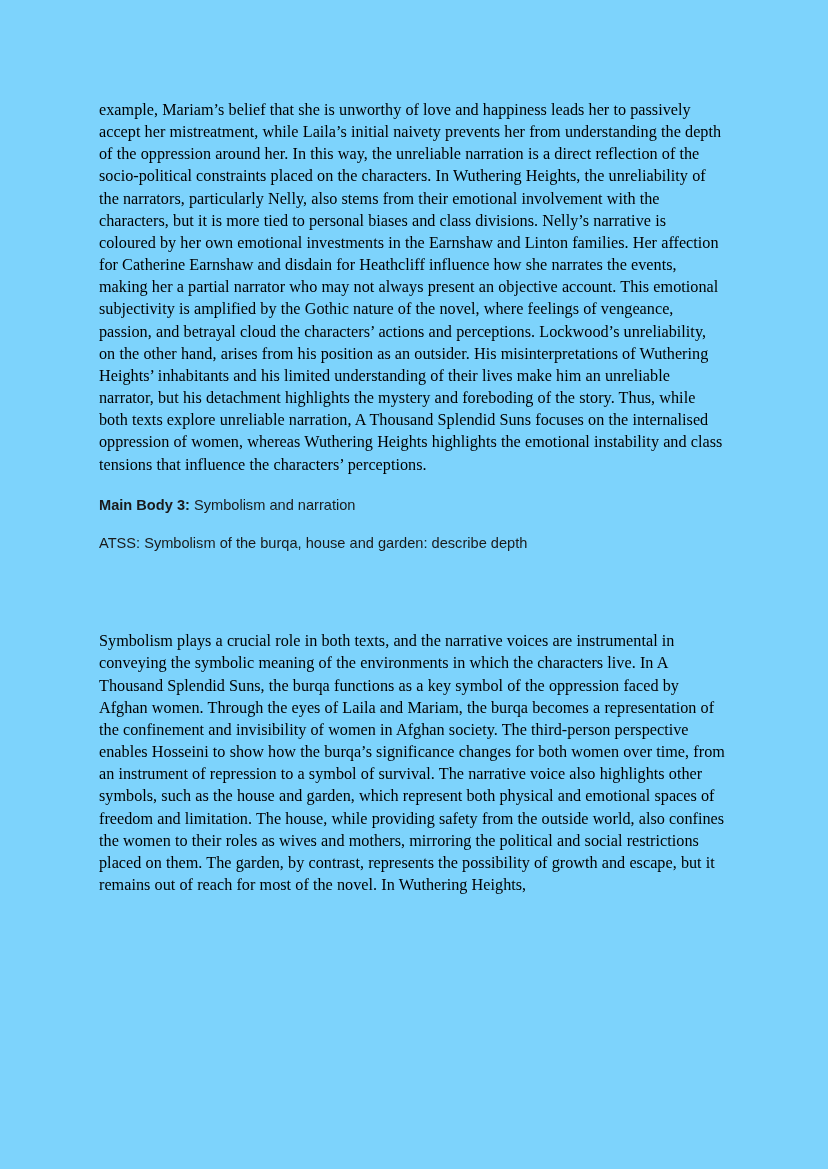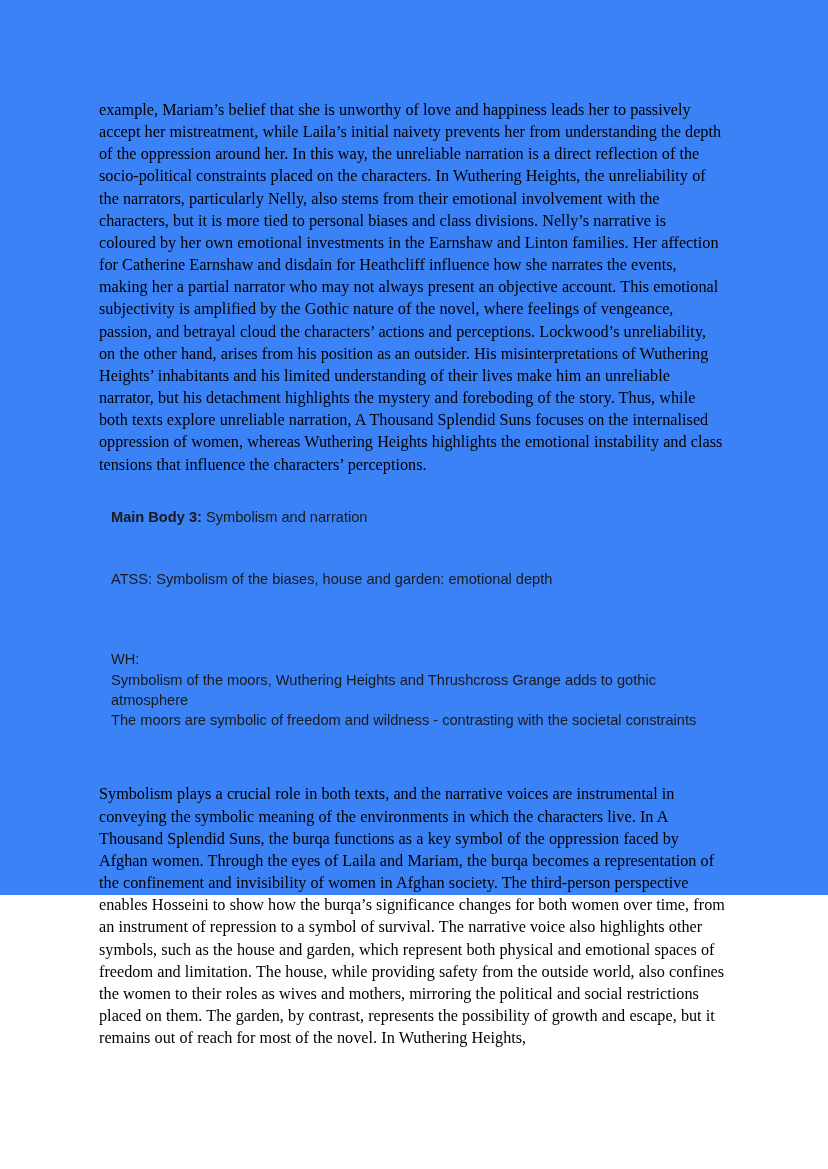--- a/index.html
+++ b/index.html
@@ -8,22 +8,22 @@
   }
   body {
     width: 828px;
     height: 1169px;
     background: #ffffff;
     overflow: hidden;
   }
   .page {
     position: relative;
     width: 828px;
-    height: 895px;
-    background: #3b82f6;
+    height: 1169px;
+    background: #7dd3fc;
     box-sizing: border-box;
     padding: 99px 103px 0 99px;
   }
   .doc-body {
     width: 626px;
   }
   
   .para-serif {
     font-family: "Liberation Serif", "DejaVu Serif", serif;
     font-size: 16.2px;
@@ -34,21 +34,21 @@
     letter-spacing: 0.02px;
     word-spacing: 0.1px;
     -webkit-font-smoothing: antialiased;
   }
   
   .para-sans {
     font-family: "Liberation Sans", "DejaVu Sans", sans-serif;
     font-size: 14.6px;
     line-height: 20.3px;
     color: #1a1a1a;
-    margin: 12px;
+    margin: 0;
     letter-spacing: 0.005px;
   }
   .para-sans b,
   .lead-bold {
     font-weight: bold;
   }
   
   .gap-heading { height: 19px; }
   .gap-small   { height: 18px; }
   .gap-block   { height: 36px; }
@@ -62,25 +62,24 @@
   <div class="doc-body">
 
     <p class="para-serif">example, Mariam’s belief that she is unworthy of love and happiness leads her to passively accept her mistreatment, while Laila’s initial naivety prevents her from understanding the depth of the oppression around her. In this way, the unreliable narration is a direct reflection of the socio-political constraints placed on the characters. In Wuthering Heights, the unreliability of the narrators, particularly Nelly, also stems from their emotional involvement with the characters, but it is more tied to personal biases and class divisions. Nelly’s narrative is coloured by her own emotional investments in the Earnshaw and Linton families. Her affection for Catherine Earnshaw and disdain for Heathcliff influence how she narrates the events, making her a partial narrator who may not always present an objective account. This emotional subjectivity is amplified by the Gothic nature of the novel, where feelings of vengeance, passion, and betrayal cloud the characters’ actions and perceptions. Lockwood’s unreliability, on the other hand, arises from his position as an outsider. His misinterpretations of Wuthering Heights’ inhabitants and his limited understanding of their lives make him an unreliable narrator, but his detachment highlights the mystery and foreboding of the story. Thus, while both texts explore unreliable narration, A Thousand Splendid Suns focuses on the internalised oppression of women, whereas Wuthering Heights highlights the emotional instability and class tensions that influence the characters’ perceptions.</p>
 
     <div class="gap-heading"></div>
 
     <p class="para-sans"><span class="lead-bold">Main Body 3:</span><span> Symbolism and narration</span></p>
 
     <div class="gap-small"></div>
 
-    <p class="para-sans"><span>ATSS: Symbolism of the biases, house and garden: emotional depth</span><br></p>
+    <p class="para-sans"><span>ATSS: Symbolism of the burqa, house and garden: describe depth</span><br></p>
 
     <div class="gap-block"></div>
 
-    <p class="para-sans"><span>WH:</span><br><span>Symbolism of the moors, Wuthering Heights and Thrushcross Grange adds to gothic atmosphere</span><br><span>The moors are symbolic of freedom and wildness - contrasting with the societal constraints</span></p>
 
     <div class="gap-mid"></div>
 
 
     <div class="gap-final"></div>
 
     <p class="para-serif">Symbolism plays a crucial role in both texts, and the narrative voices are instrumental in conveying the symbolic meaning of the environments in which the characters live. In A Thousand Splendid Suns, the burqa functions as a key symbol of the oppression faced by Afghan women. Through the eyes of Laila and Mariam, the burqa becomes a representation of the confinement and invisibility of women in Afghan society. The third-person perspective enables Hosseini to show how the burqa’s significance changes for both women over time, from an instrument of repression to a symbol of survival. The narrative voice also highlights other symbols, such as the house and garden, which represent both physical and emotional spaces of freedom and limitation. The house, while providing safety from the outside world, also confines the women to their roles as wives and mothers, mirroring the political and social restrictions placed on them. The garden, by contrast, represents the possibility of growth and escape, but it remains out of reach for most of the novel. In Wuthering Heights,</p>
 
   </div>
 </div>

